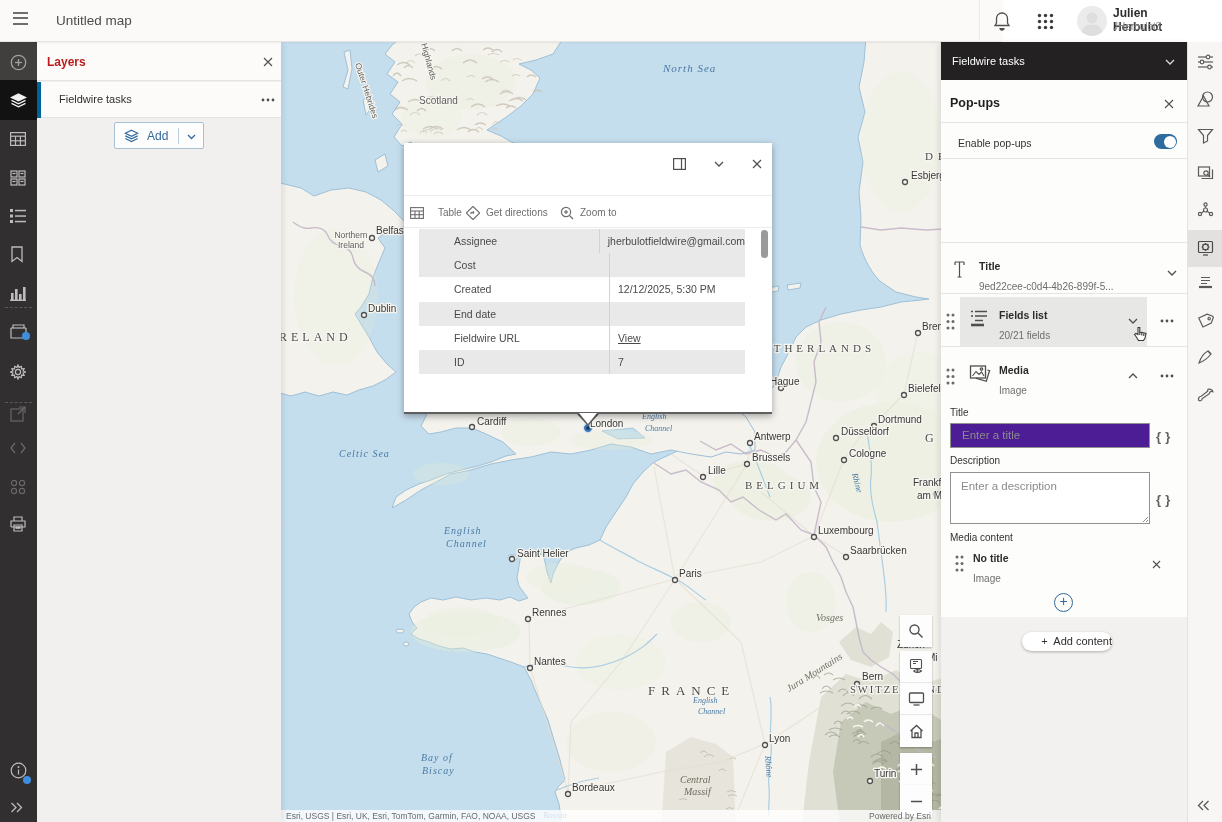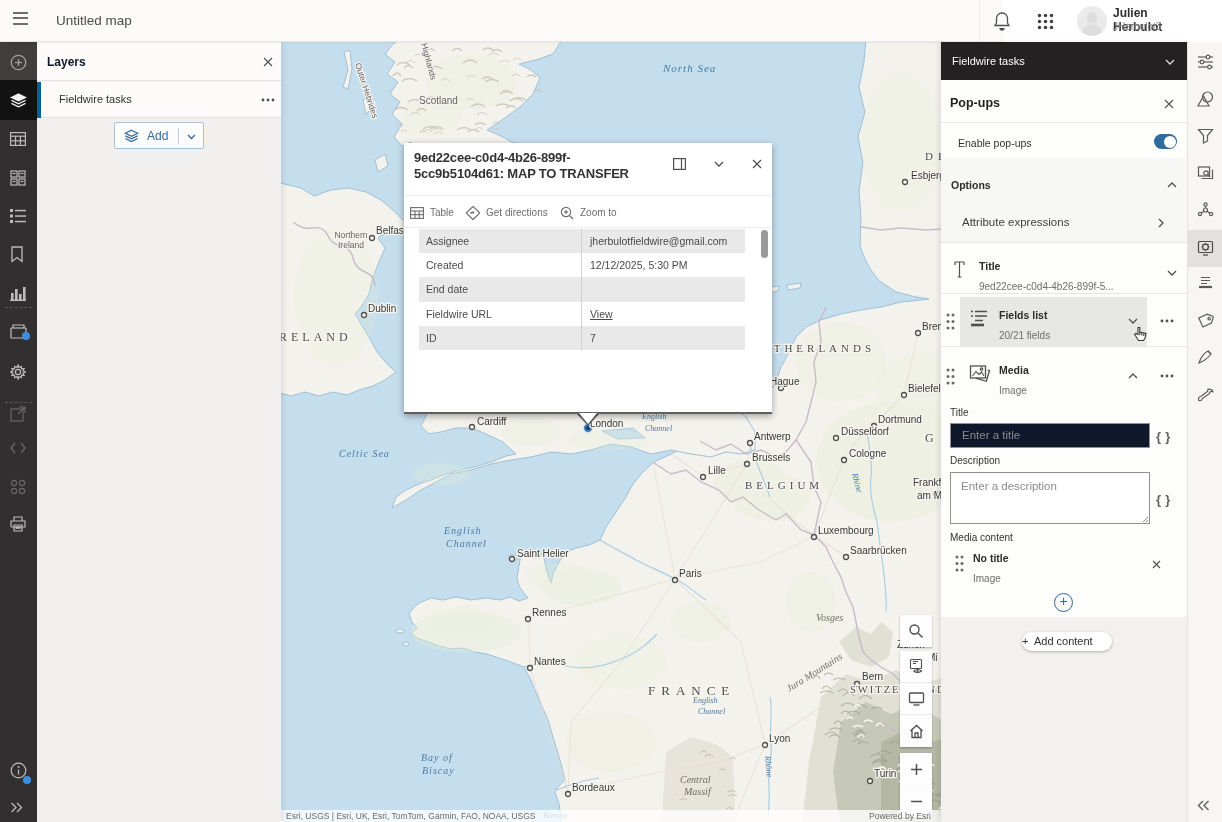--- a/index.html
+++ b/index.html
@@ -21,66 +21,66 @@
 
 #lbar { position:absolute; left:0; top:42px; width:37px; height:780px; background:#312f2f; z-index:25; }
 #laddbg { position:absolute; left:0; top:0; width:37px; height:38px; background:#413e3e; }
 #lselbg { position:absolute; left:0; top:38px; width:37px; height:40px; background:#131212; }
 .lic { position:absolute; left:10px; }
 .ldash { position:absolute; left:5px; width:27px; border-top:1px dashed #5a5757; }
 
 
 #lpanel { position:absolute; left:37px; top:42px; width:244px; height:780px; background:#f1f0ee; z-index:20; box-shadow:3px 0 5px rgba(0,0,0,.08); }
 #lphead { position:absolute; left:0; top:0; width:244px; height:39px; background:#fcfbfa; border-bottom:1px solid #e5e3e0; }
-#lptitle { position:absolute; left:10px; top:13px; font-size:12px; font-weight:bold; color:#0f172a; }
+#lptitle { position:absolute; left:10px; top:13px; font-size:12px; font-weight:bold; color:#b91c1c; }
 #lprow { position:absolute; left:0; top:40px; width:244px; height:36px; background:#fcfbfa; border-bottom:1px solid #e5e3e0; }
 #lpblue { position:absolute; left:0; top:0; width:4px; height:36px; background:#00619b; }
 #lprowtxt { position:absolute; left:22px; top:11px; font-size:11px; color:#2f2f2f; }
 #addbtn { position:absolute; left:77px; top:80px; width:90px; height:27px; background:#fdfdfd; border:1px solid #a8c0d4; border-radius:2px; }
 
 
 #map { position:absolute; left:281px; top:42px; width:941px; height:780px; overflow:hidden; z-index:1; background:#cfe5f2; }
 .mbtn { position:absolute; width:32px; height:32px; background:#fdfdfd; box-shadow:0 1px 2px rgba(0,0,0,.3); display:flex; align-items:center; justify-content:center; }
 #attrib { position:absolute; left:0; top:768px; width:660px; height:12px; background:rgba(255,255,255,.78); font-size:8.5px; color:#6a6a6a; line-height:13px; padding-left:5px; }
 #attribr { position:absolute; left:588px; top:769px; font-size:8.5px; color:#6a6a6a; }
 
 
 #popup { position:absolute; left:404px; top:143px; width:368px; height:271px; background:#fff; z-index:10; box-shadow:0 2px 7px rgba(0,0,0,.35); border-bottom:2px solid #5f5f5f; }
 #ptr { position:absolute; left:579px; top:413px; width:0; height:0; border-left:9px solid transparent; border-right:9px solid transparent; border-top:11px solid #fff; z-index:11; }
 #ptrb { position:absolute; left:577px; top:414px; width:0; height:0; border-left:11px solid transparent; border-right:11px solid transparent; border-top:12px solid #5f5f5f; z-index:9; }
 #ptitle { position:absolute; left:10px; top:7px; width:260px; font-size:13px; font-weight:bold; color:#323232; line-height:16px; letter-spacing:-.2px; }
 #pactions { position:absolute; left:0; top:52px; width:368px; height:33px; border-top:1px solid #ececec; border-bottom:1px solid #ececec; }
 .pact { position:absolute; top:0; height:33px; display:flex; align-items:center; color:#6d6d6d; font-size:10px; }
 #ptable { position:absolute; left:15px; top:86px; width:326px; }
-.prow { display:flex; height:24.2px; font-size:10.5px; color:#4a4a4a; }
+.prow { display:flex; height:24.2px; font-size:10.5px; color:#4a4a4a;padding-left:28px; }
 .prow.g { background:#e9e9e9; }
 .prow .c1 { width:162px; padding-left:7px; display:flex; align-items:center; }
 .prow .c2 { flex:1; padding-left:8px; display:flex; align-items:center; border-left:1px solid #d2d2d2; }
 #pscroll { position:absolute; right:4px; top:87px; width:7px; height:28px; background:#9a9a9a; border-radius:4px; }
 
 
 #rpanel { position:absolute; left:941px; top:42px; width:246px; height:780px; background:#f2f1ef; z-index:20; box-shadow:-3px 0 5px rgba(0,0,0,.08); }
 #rdark { position:absolute; left:0; top:0; width:246px; height:38px; background:#232121; color:#fff; }
 #rwhite { position:absolute; left:0; top:38px; width:246px; height:537px; background:#fdfdfc; }
 #rpop { position:absolute; left:9px; top:54px; font-size:12.5px; font-weight:bold; color:#1f1f1f; }
 .rdiv { position:absolute; left:0; width:246px; border-top:1px solid #e6e6e4; }
 #renable { position:absolute; left:17px; top:95px; font-size:10.5px; color:#323232; }
 #rtoggle { position:absolute; left:213px; top:92px; width:23px; height:15px; background:#2e6b9e; border-radius:8px; }
 #rtoggle div { position:absolute; right:1.5px; top:1.5px; width:12px; height:12px; background:#fff; border-radius:50%; }
 #roptions { position:absolute; left:0; top:116px; width:246px; height:84px; background:#f7f7f5; }
 #rattr { position:absolute; left:21px; top:176px; font-size:11.5px; color:#404040; }
 .rtit { position:absolute; font-size:10.5px; font-weight:bold; color:#2b2b2b; }
 .rsub { position:absolute; font-size:10px; color:#6e6e6e;margin-top:6px; }
 #rfieldshl { position:absolute; left:19px; top:255px; width:187px; height:49px; background:#e7e7e5; }
 .flabel { position:absolute; font-size:10px; color:#323232; }
-#rinput { position:absolute; left:9px; top:381px; width:200px; height:25px; border:1px solid #919191; background:#0f172a; font-size:11.5px; color:#8b8b8b; line-height:23px; padding-left:11px; }
+#rinput { position:absolute; left:9px; top:381px; width:200px; height:25px; border:1px solid #919191; background:#4c1d95; font-size:11.5px; color:#8b8b8b; line-height:23px; padding-left:11px; }
 #rtextarea { position:absolute; left:9px; top:430px; width:200px; height:52px; border:1px solid #919191; background:#fff; font-size:11.5px; color:#8b8b8b; padding:7px 0 0 10px; }
 .curly { position:absolute; font-size:13px; color:#5f5f5f; letter-spacing:1.5px; font-weight:bold; }
 #rpluscircle { position:absolute; left:113px; top:551px; width:19px; height:19px; border:1.5px solid #31699c; border-radius:50%; color:#31699c; font-size:14px; text-align:center; line-height:15px; }
-#raddpill { position:absolute; left:81px; top:590px; width:90px; height:19px; background:#fff; border-radius:10px; box-shadow:0 1px 3px rgba(0,0,0,.28); font-size:11px; color:#2e2e2e; text-align:left; line-height:19px; }
+#raddpill { position:absolute; left:81px; top:590px; width:90px; height:19px; background:#fff; border-radius:10px; box-shadow:0 1px 3px rgba(0,0,0,.28); font-size:11px; color:#2e2e2e; text-align:right; line-height:19px; }
 
 
 #rbar { position:absolute; left:1187px; top:42px; width:35px; height:780px; background:#f7f6f4; border-left:1px solid #e5e3e1; z-index:25; }
 #rselbg { position:absolute; left:0; top:188px; width:35px; height:37px; background:#e3e1e0; }
 .ric { position:absolute; left:9px; }
 </style>
 </head>
 <body>
 <div id="stage">
 
@@ -359,41 +359,40 @@
         </svg>
       </div>
 
   <div id="attrib">Esri, USGS | Esri, UK, Esri, TomTom, Garmin, FAO, NOAA, USGS</div>
   <div id="attribr">Powered by Esri</div>
   </div>
 
   <div id="ptrb"></div>
   <div id="ptr"></div>
   <div id="popup">
-    <div id="ptitle">9ed22cee-c0d4-4b26-899f-<br>5cc9b5104d61: MAP TO TRANSFER</div>
     <svg class="abs" style="right:86px; top:15px;" width="13" height="12" viewBox="0 0 13 12" fill="none" stroke="#4f4f4f" stroke-width="1.2">
         <rect x="0.6" y="0.6" width="11.8" height="10.8"></rect>
         <line x1="8.5" y1="1" x2="8.5" y2="11"></line>
       </svg>
     <svg class="abs" style="right:48px; top:18px;" width="10" height="6" viewBox="0 0 10 6" fill="none" stroke="#4f4f4f" stroke-width="1.3">
         <path d="M1 1 L5 5 L9 1"></path>
       </svg>
     <svg class="abs" style="right:10px; top:16px;" width="10" height="10" viewBox="0 0 10 10" stroke="#4f4f4f" stroke-width="1.2">
         <path d="M1 1 L9 9 M9 1 L1 9"></path>
       </svg>
     <div id="pactions">
       <div class="pact" style="left:6px;">
         <svg width="14" height="12" viewBox="0 0 14 12" fill="none" stroke="#6d6d6d" stroke-width="1.1">
             <rect x=".6" y=".6" width="12.8" height="10.8"></rect>
             <line x1=".6" y1="4" x2="13.4" y2="4"></line>
             <line x1="5" y1="4" x2="5" y2="11.4"></line>
             <line x1="9.2" y1="4" x2="9.2" y2="11.4"></line>
             <line x1=".6" y1="7.7" x2="13.4" y2="7.7"></line>
           </svg>
-        <span style="margin-left:6px;text-align:right;">Table</span>
+        <span style="margin-left:14px;text-align:right;">Table</span>
       </div>
       <div class="pact" style="left:62px;">
         <svg width="14" height="14" viewBox="0 0 14 14" fill="none" stroke="#6d6d6d" stroke-width="1.1">
             <rect x="2.3" y="2.3" width="9.4" height="9.4" transform="rotate(45 7 7)"></rect>
             <path d="M5 8 L5 6.5 L8 6.5 M8 6.5 L6.8 5.3 M8 6.5 L6.8 7.7"></path>
           </svg>
         <span style="margin-left:6px;">Get directions</span>
       </div>
       <div class="pact" style="left:156px;">
         <svg width="14" height="14" viewBox="0 0 14 14" fill="none" stroke="#6d6d6d" stroke-width="1.2">
@@ -402,20 +401,24 @@
             <line x1="4" y1="6" x2="8" y2="6"></line>
             <line x1="6" y1="4" x2="6" y2="8"></line>
           </svg>
         <span style="margin-left:6px;">Zoom to</span>
       </div>
     </div>
     <div id="ptable">
       <div class="prow g">
           <div class="c1">Assignee</div>
           <div class="c2">jherbulotfieldwire@gmail.com</div>
+        </div>
+      <div class="prow g">
+          <div class="c1">Cost</div>
+          <div class="c2"></div>
         </div>
       <div class="prow">
           <div class="c1">Created</div>
           <div class="c2">12/12/2025, 5:30 PM</div>
         </div>
       <div class="prow g">
           <div class="c1">End date</div>
           <div class="c2"></div>
         </div>
       <div class="prow">
@@ -596,30 +599,20 @@
     <div id="rpop">Pop-ups</div>
     <svg class="abs" style="left:223px; top:57px;" width="10" height="10" viewBox="0 0 10 10" stroke="#4f4f4f" stroke-width="1.1">
         <path d="M1 1 L9 9 M9 1 L1 9"></path>
       </svg>
     <div class="rdiv" style="top:80px;"></div>
     <div id="renable">Enable pop-ups</div>
     <div id="rtoggle">
         <div></div>
       </div>
     <div class="rdiv" style="top:116px;"></div>
-    <div id="roptions">
-      <div style="position:absolute; left:10px; top:21px; font-size:10.5px; font-weight:bold; color:#2b2b2b;">Options</div>
-      <svg class="abs" style="left:226px; top:24px;" width="10" height="6" viewBox="0 0 10 6" fill="none" stroke="#4f4f4f" stroke-width="1.3">
-          <path d="M1 5 L5 1 L9 5"></path>
-        </svg>
-      <div id="rattr" style="top:58px;">Attribute expressions</div>
-      <svg class="abs" style="left:217px; top:60px;" width="6" height="10" viewBox="0 0 6 10" fill="none" stroke="#4f4f4f" stroke-width="1.3">
-          <path d="M1 1 L5 5 L1 9"></path>
-        </svg>
-    </div>
     <div class="rdiv" style="top:200px;"></div>
 
     <svg class="abs" style="left:13px; top:219px;" width="11" height="17" viewBox="0 0 11 17" fill="none" stroke="#4f4f4f" stroke-width="1.2">
         <path d="M1 1 L10 1 M5.5 1 L5.5 16 M1 1 L1 4 M10 1 L10 4 M3.5 16 L7.5 16"></path>
       </svg>
     <div class="rtit" style="left:38px; top:218px;">Title</div>
     <div class="rsub" style="left:38px; top:233px;">9ed22cee-c0d4-4b26-899f-5...</div>
     <svg class="abs" style="left:226px; top:228px;" width="10" height="6" viewBox="0 0 10 6" fill="none" stroke="#4f4f4f" stroke-width="1.3">
         <path d="M1 1 L5 5 L9 1"></path>
       </svg>

